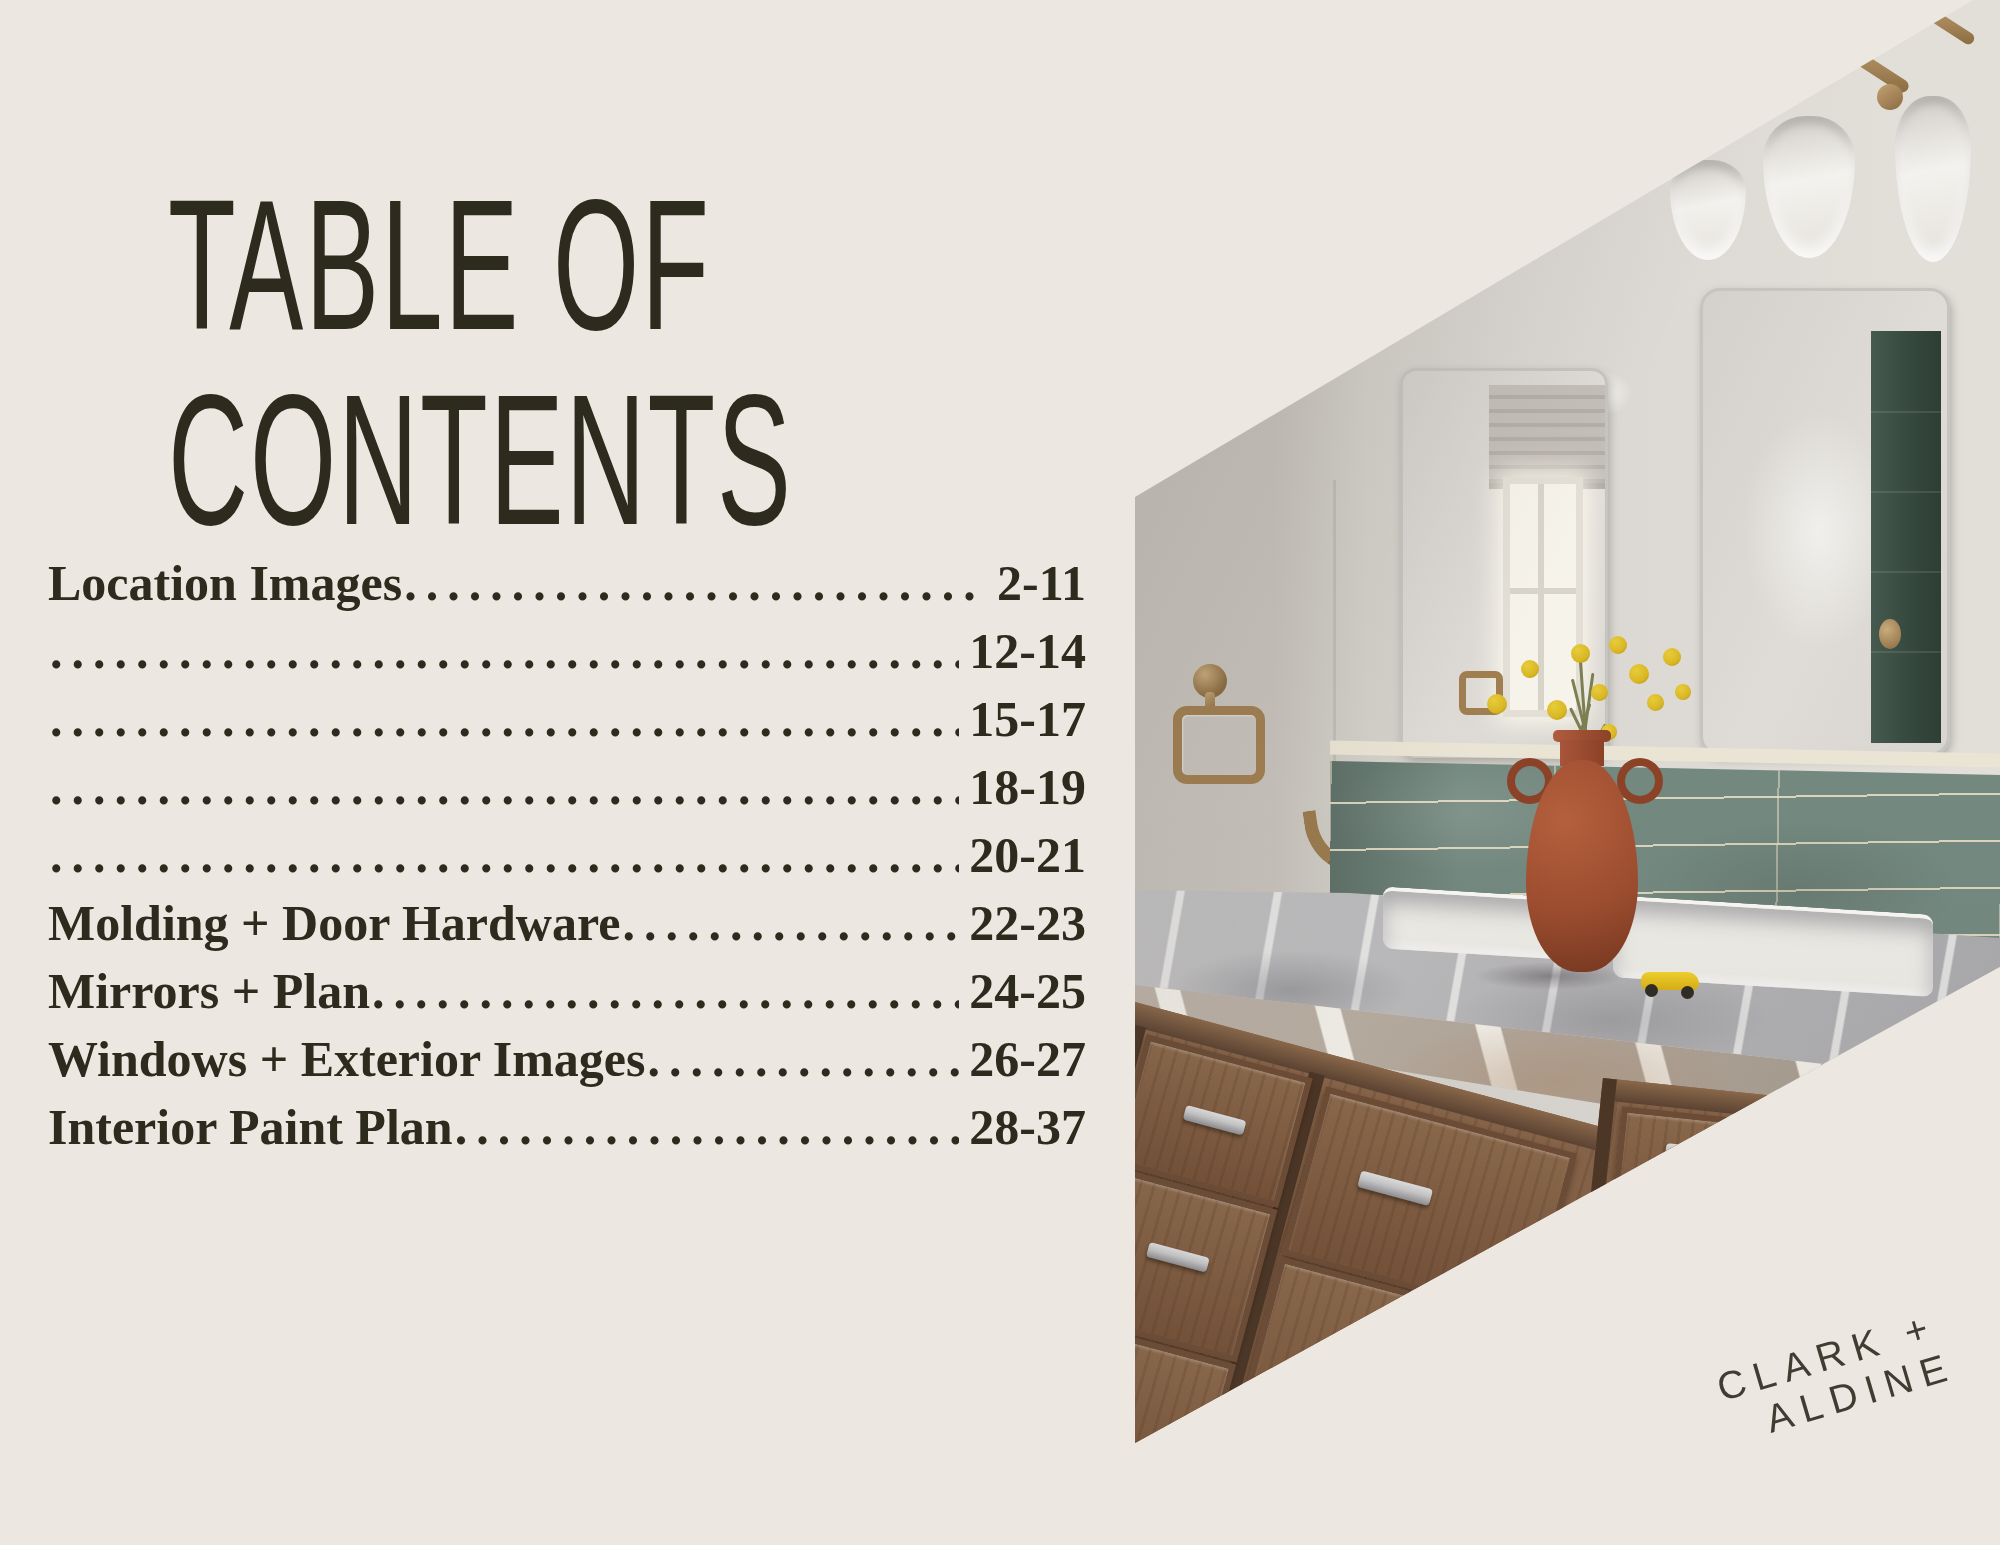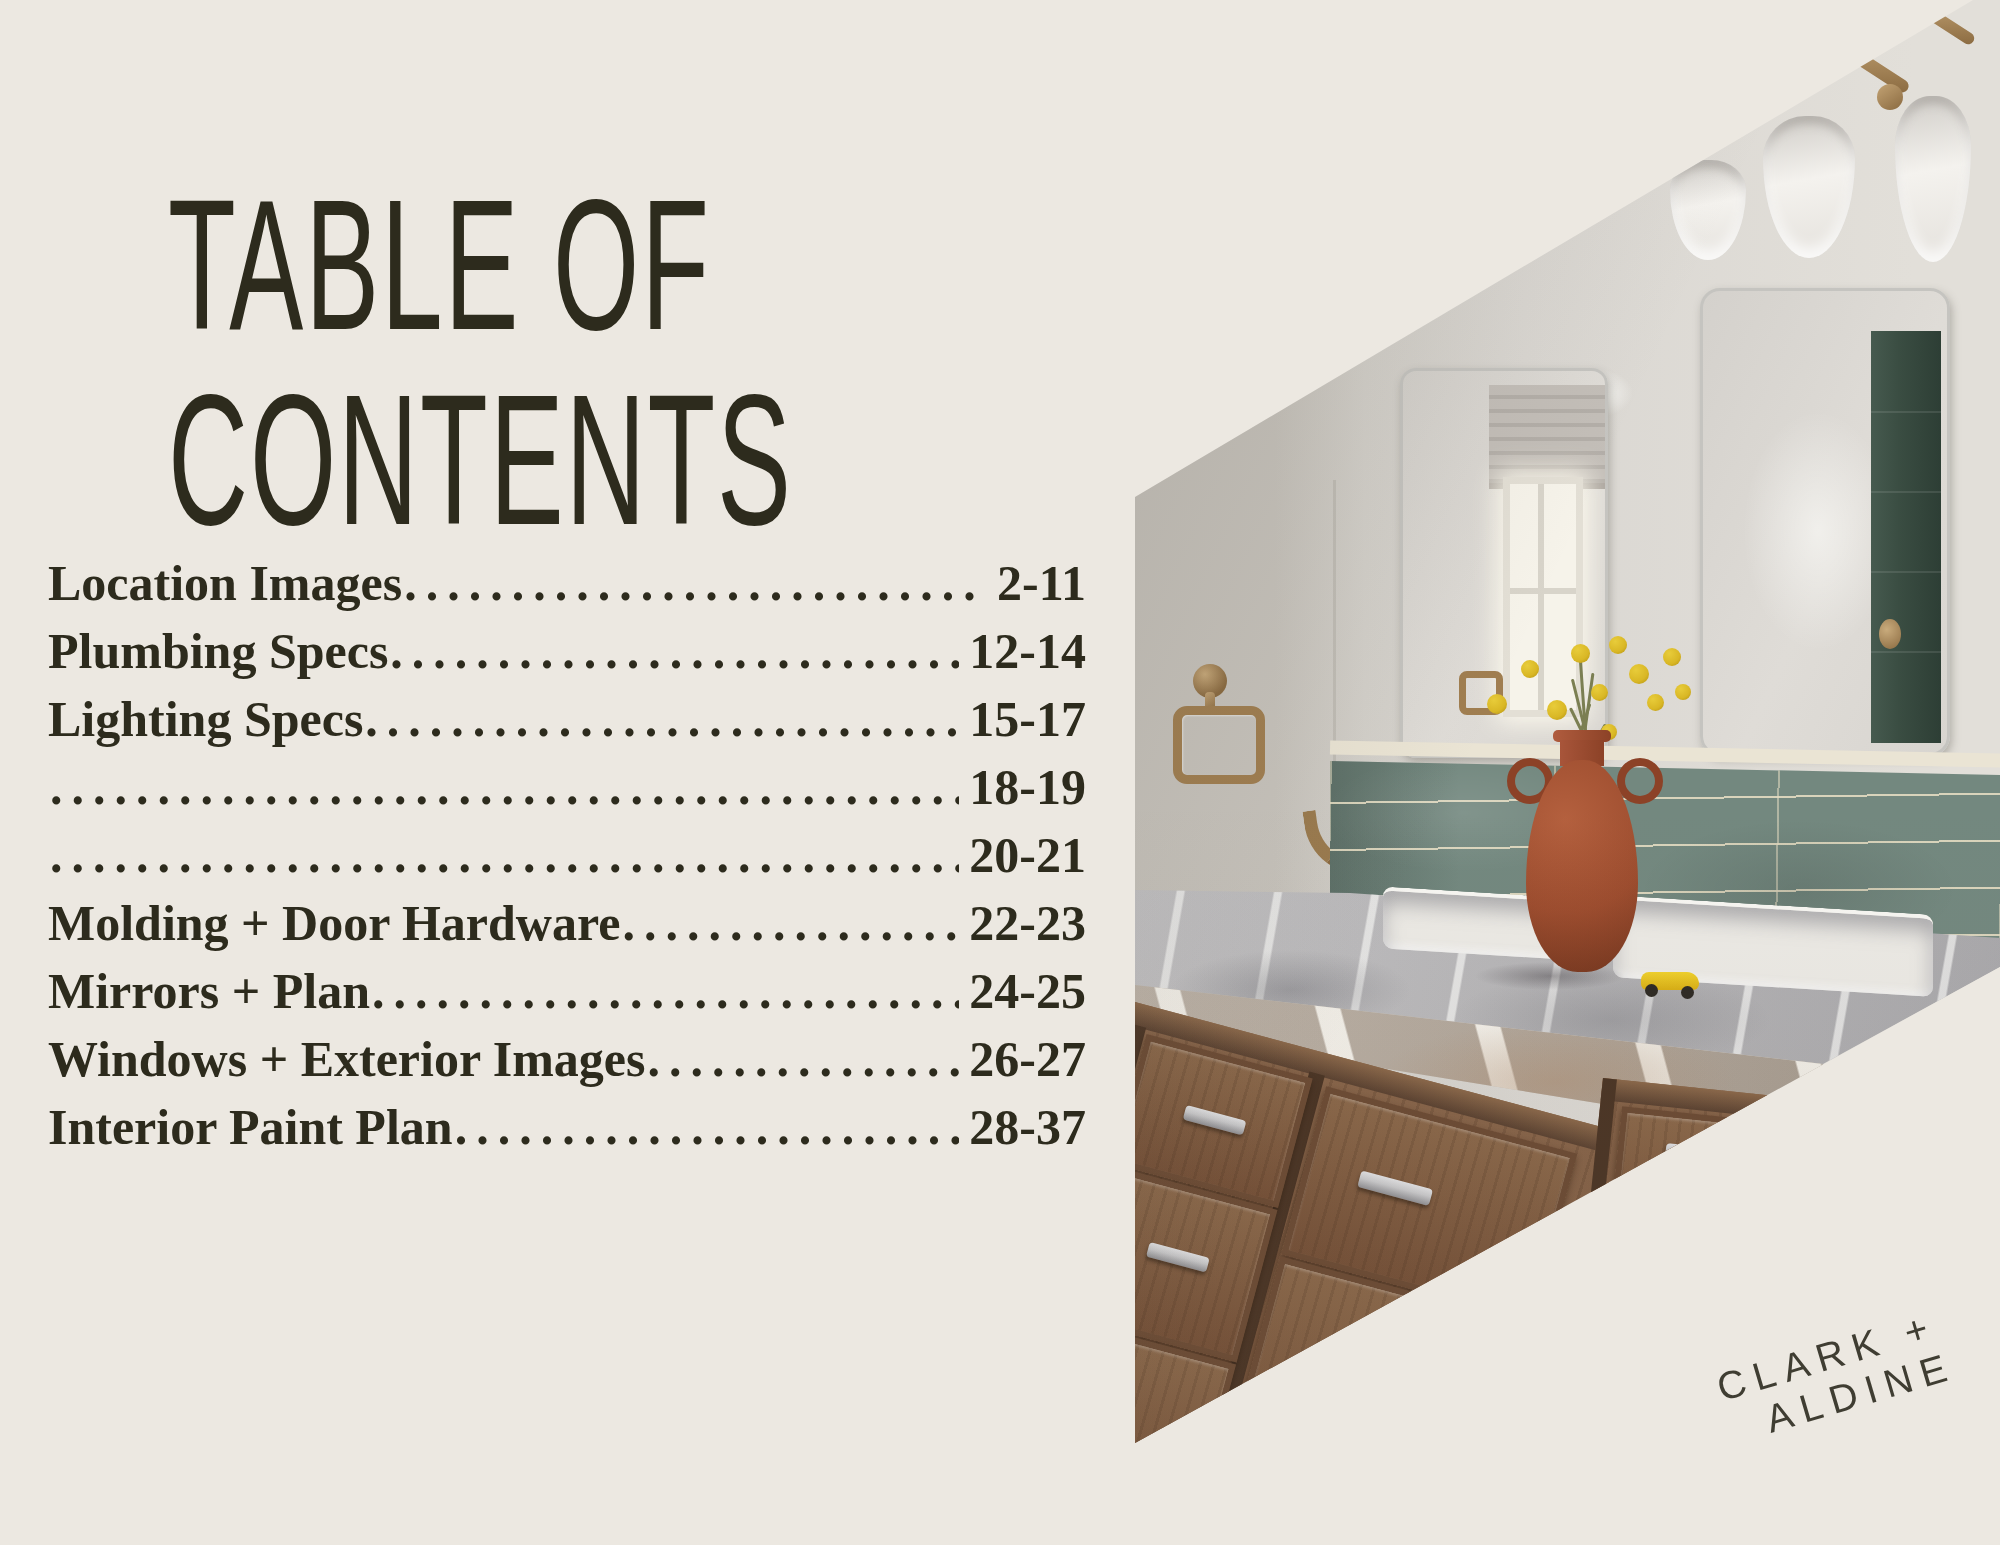--- a/index.html
+++ b/index.html
@@ -131,26 +131,24 @@
     <span>CONTENTS</span>
   </h1>
 
   <div class="toc">
     <div class="toc-row">
       <span class="toc-label">Location Images</span>
       <span class="toc-leader">..........................................................................</span>
       <span class="toc-pages">2-11</span>
     </div>
     <div class="toc-row">
-      <span class="toc-label">Plumbing Specs</span>
       <span class="toc-leader">..........................................................................</span>
       <span class="toc-pages">12-14</span>
     </div>
     <div class="toc-row">
-      <span class="toc-label">Lighting Specs</span>
       <span class="toc-leader">..........................................................................</span>
       <span class="toc-pages">15-17</span>
     </div>
     <div class="toc-row">
       <span class="toc-leader">..........................................................................</span>
       <span class="toc-pages">18-19</span>
     </div>
     <div class="toc-row">
       <span class="toc-leader">..........................................................................</span>
       <span class="toc-pages">20-21</span>

